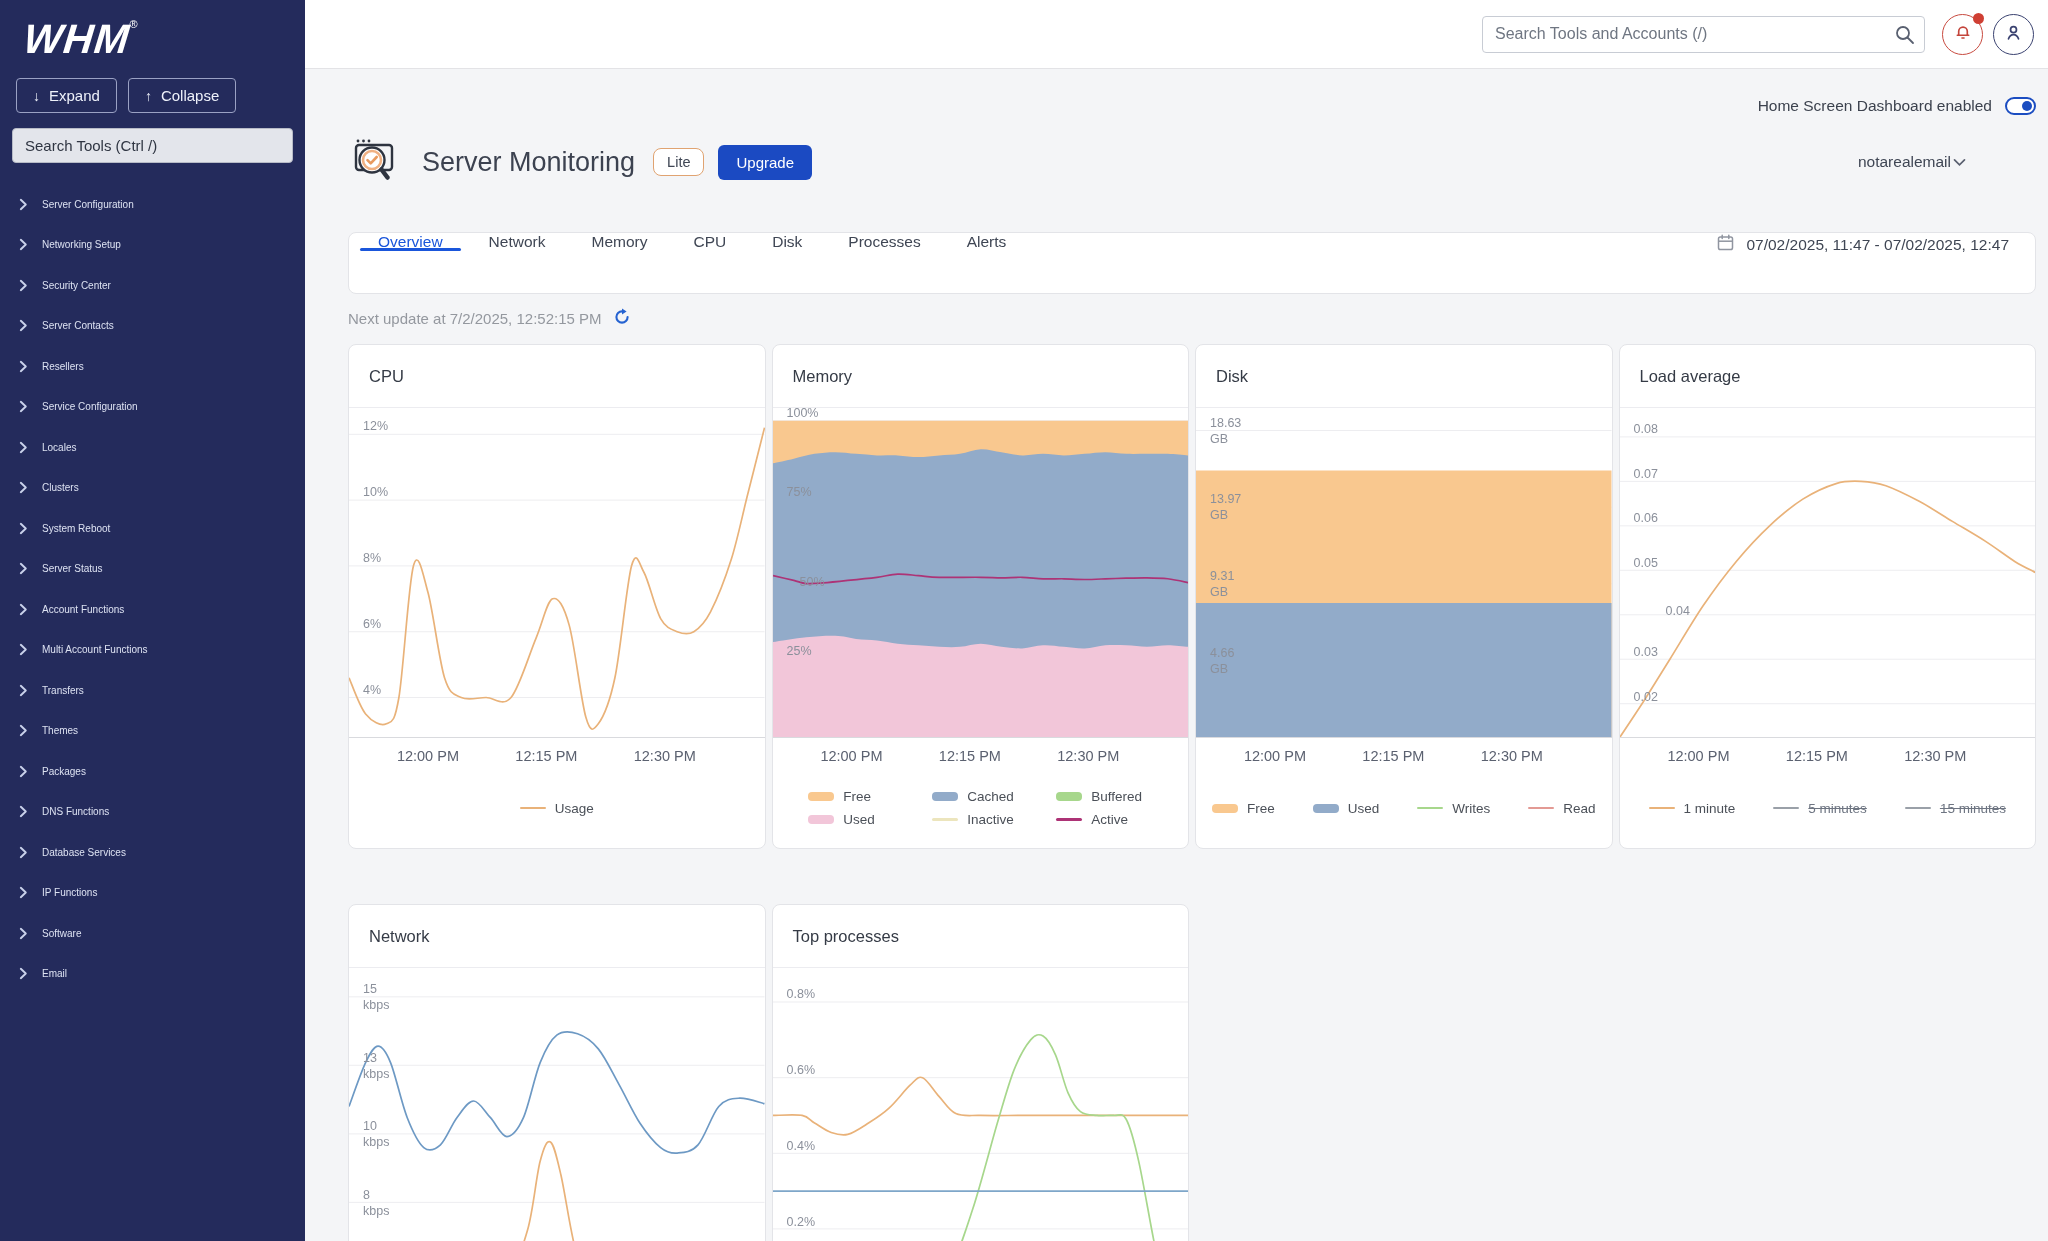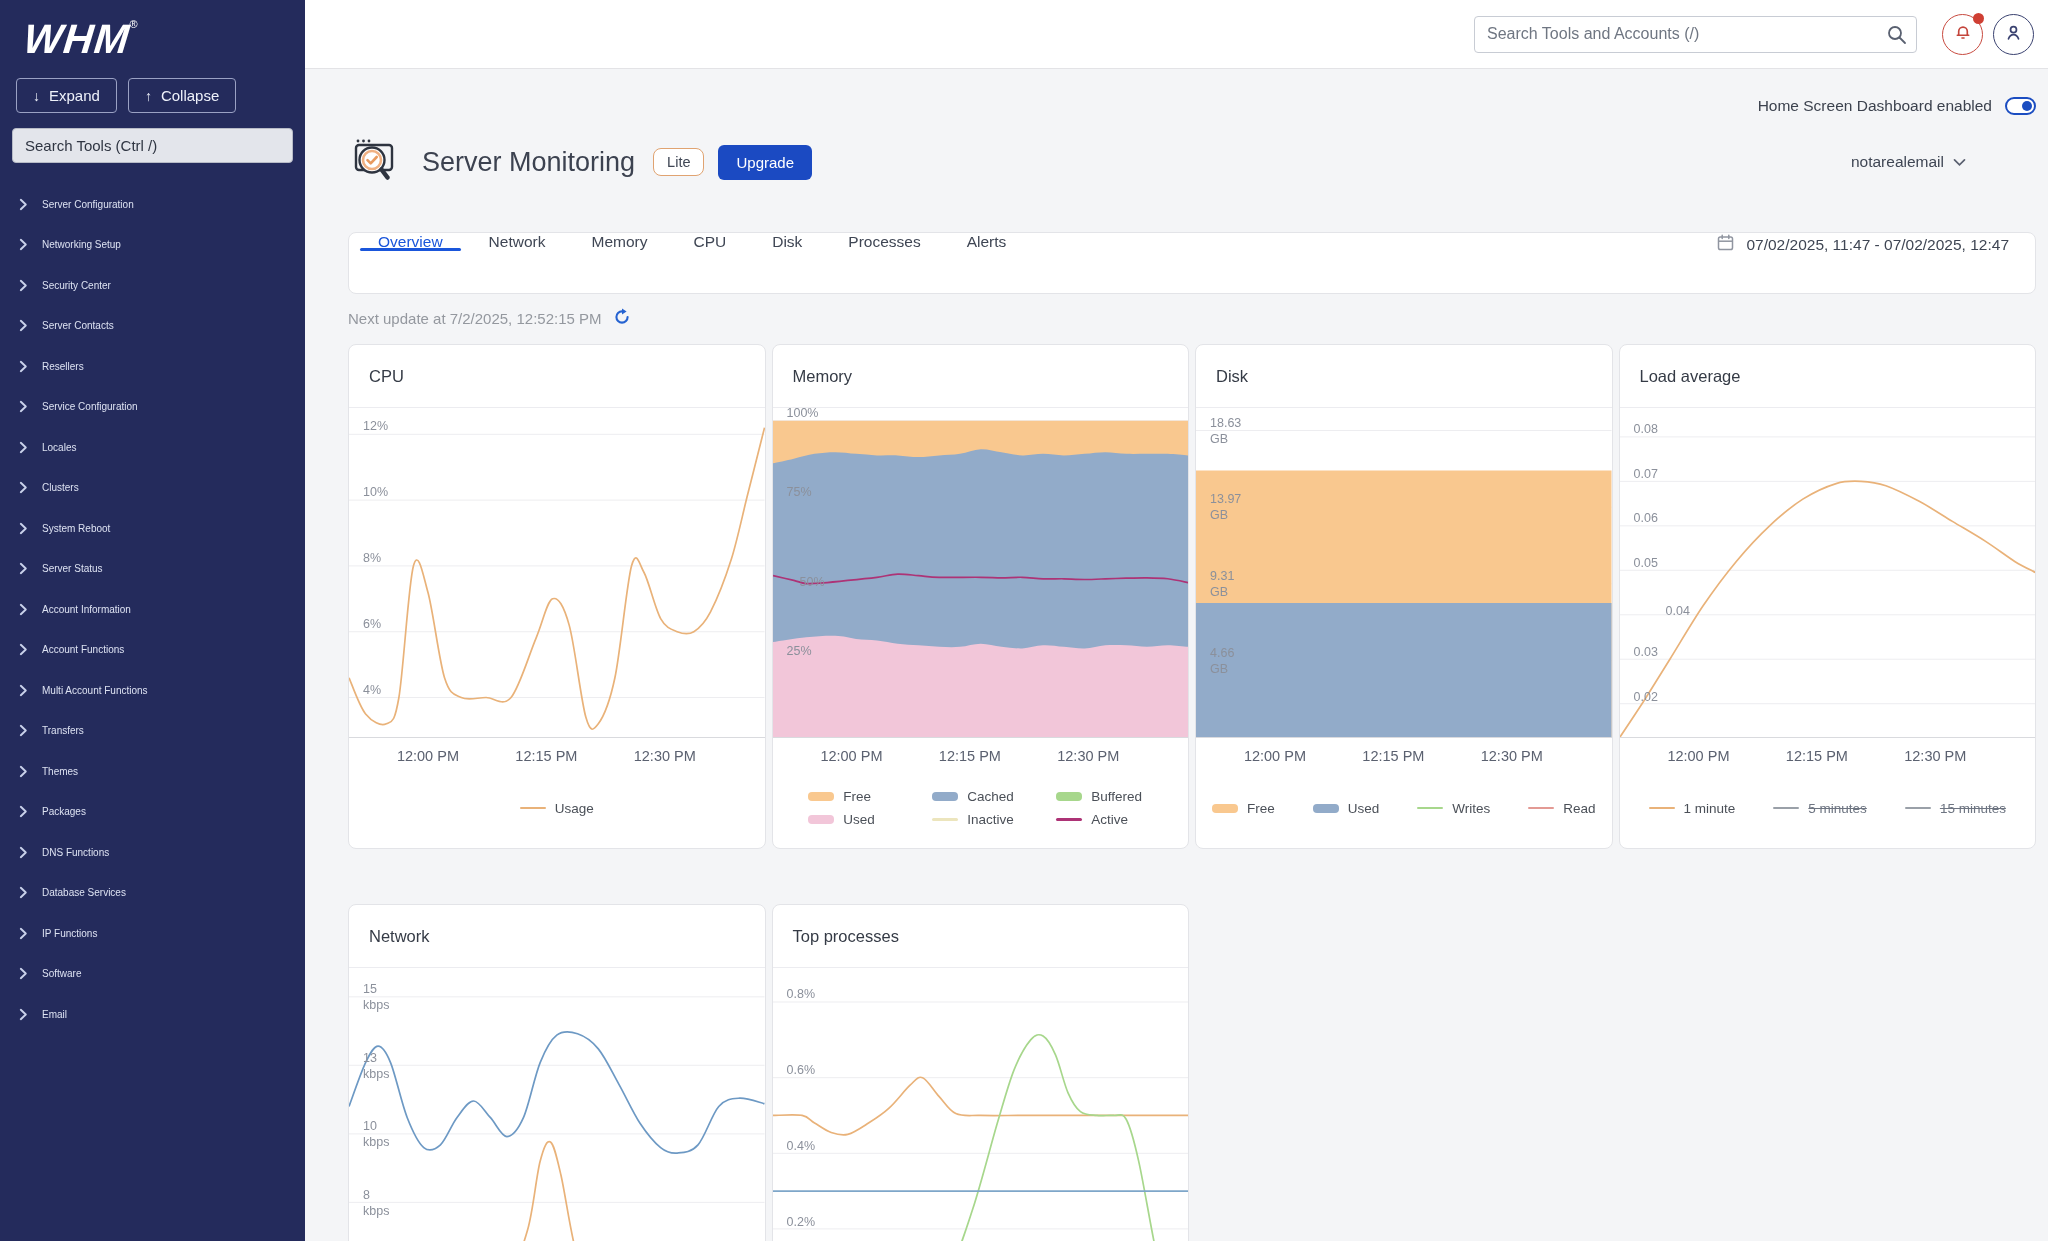--- a/index.html
+++ b/index.html
@@ -15,42 +15,42 @@
   .sbtn .arr { font-size:14px; }
   .side-search { display:block; width:281px; margin:15px 12px 0; padding:8px 12px; background:#e3e5eb; border:1px solid #b7bbc7; border-radius:4px; font-size:15px; color:#2f3542; }
   .side-search::placeholder { color:#2f3542; opacity:1; }
   .side-nav { margin-top:21px; }
   .nav-item { display:flex; align-items:center; gap:14px; height:40.5px; padding:0 16px 0 19px; font-size:10px; color:#dde2f2; cursor:pointer; }
   .nav-item svg { flex:none; }
 
   
   .main { margin-left:305px; width:1743px; }
   .topbar { height:69px; background:#fff; border-bottom:1px solid #e3e3e6; display:flex; align-items:center; justify-content:flex-end; gap:10px; padding-right:14px; }
-  .h-search { position:relative; width:443px; margin-right:15px; }
+  .h-search { position:relative; width:443px; margin-right:7px; }
   .h-search input { width:100%; height:37px; border:1px solid #c8ccd4; border-radius:4px; padding:0 42px 0 12px; font-size:16px; color:#3f4654; background:#fff; }
   .h-search input::placeholder { color:#6f7682; opacity:1; }
   .h-search .mag { position:absolute; right:10px; top:8px; }
   .icon-btn { width:41px; height:41px; border-radius:50%; background:#fff; display:flex; align-items:center; justify-content:center; position:relative; cursor:pointer; }
   .bell-btn { border:1.5px solid #c84a3f; }
   .user-btn { border:1.5px solid #3a4270; }
   .bell-dot { position:absolute; top:-2px; right:-2px; width:11px; height:11px; border-radius:50%; background:#cf3f33; }
 
   
   .content { padding:0 12px 0 43px; }
   .toggle-row { display:flex; justify-content:flex-end; align-items:center; gap:13px; margin-top:27px; height:20px; }
   .toggle-row .lbl { font-size:15.5px; color:#3c424e; }
   .toggle { width:31px; height:18px; border:2px solid #1b4dc1; border-radius:10px; position:relative; display:inline-block; cursor:pointer; background:#fff; }
   .toggle .knob { position:absolute; right:2px; top:2px; width:10px; height:10px; border-radius:50%; background:#1b4dc1; }
 
   .title-row { display:flex; align-items:center; margin-top:14px; height:64px; }
   .app-icon { flex:none; margin-right:18px; }
   h1.page-title { font-size:27px; font-weight:500; color:#3c4250; }
   .lite-badge { margin-left:18px; border:1px solid #e0a371; border-radius:8px; padding:5px 13px; font-size:14.5px; color:#3f4654; background:#fff; }
   .upgrade-btn { margin-left:14px; background:#1b4ac2; color:#fff; border:none; border-radius:6px; padding:9px 18px; font-size:15px; font-weight:500; cursor:pointer; }
-  .account-menu { margin-left:auto; display:flex; align-items:center; gap:9px; font-size:15.5px; color:#3f4654; cursor:pointer; padding-right:70px; }
+  .account-menu { margin-left:auto; display:flex; align-items:center; gap:2px; font-size:15.5px; color:#3f4654; cursor:pointer; padding-right:70px; }
 
   .tabs-card { margin-top:38px; height:62px; background:#fff; border:1px solid #e3e4e8; border-radius:8px; display:flex; align-items:flex-start; padding:0 6px; }
   .tabs { display:flex; }
   .tab { position:relative; display:flex; align-items:center; padding:0 23px; font-size:15.5px; color:#3f4654; cursor:pointer; }
   .tab.active { color:#1a56db; }
   .tab.active::after { content:""; position:absolute; left:5px; right:5px; bottom:0; height:3.5px; background:#1a56db; border-radius:2px; }
   .date-range { margin-left:auto; display:flex; align-items:center; gap:11px; padding-right:20px; font-size:15.5px; color:#3f4654; cursor:pointer; }
 
   .next-update { margin-top:14px; display:flex; align-items:center; gap:11px; font-size:15px; color:#94989f; }
   .refresh-btn { background:none; border:none; cursor:pointer; display:flex; padding:0; }
@@ -142,26 +142,20 @@
         <svg width="9" height="13" viewBox="0 0 9 13" fill="none" stroke="#c9d1ea" stroke-width="1.9" stroke-linecap="round" stroke-linejoin="round">
           <path d="M1.8 1.8L6.8 6.5 1.8 11.2"></path>
         </svg>
         <span>System Reboot</span>
       </div>
       <div class="nav-item">
         <svg width="9" height="13" viewBox="0 0 9 13" fill="none" stroke="#c9d1ea" stroke-width="1.9" stroke-linecap="round" stroke-linejoin="round">
           <path d="M1.8 1.8L6.8 6.5 1.8 11.2"></path>
         </svg>
         <span>Server Status</span>
-      </div>
-      <div class="nav-item">
-        <svg width="9" height="13" viewBox="0 0 9 13" fill="none" stroke="#c9d1ea" stroke-width="1.9" stroke-linecap="round" stroke-linejoin="round">
-          <path d="M1.8 1.8L6.8 6.5 1.8 11.2"></path>
-        </svg>
-        <span>Account Information</span>
       </div>
       <div class="nav-item">
         <svg width="9" height="13" viewBox="0 0 9 13" fill="none" stroke="#c9d1ea" stroke-width="1.9" stroke-linecap="round" stroke-linejoin="round">
           <path d="M1.8 1.8L6.8 6.5 1.8 11.2"></path>
         </svg>
         <span>Account Functions</span>
       </div>
       <div class="nav-item">
         <svg width="9" height="13" viewBox="0 0 9 13" fill="none" stroke="#c9d1ea" stroke-width="1.9" stroke-linecap="round" stroke-linejoin="round">
           <path d="M1.8 1.8L6.8 6.5 1.8 11.2"></path>

